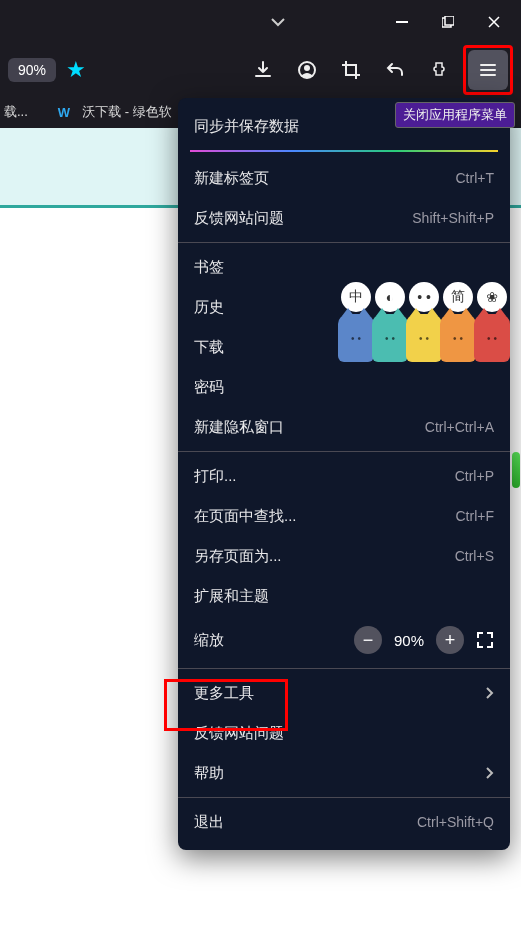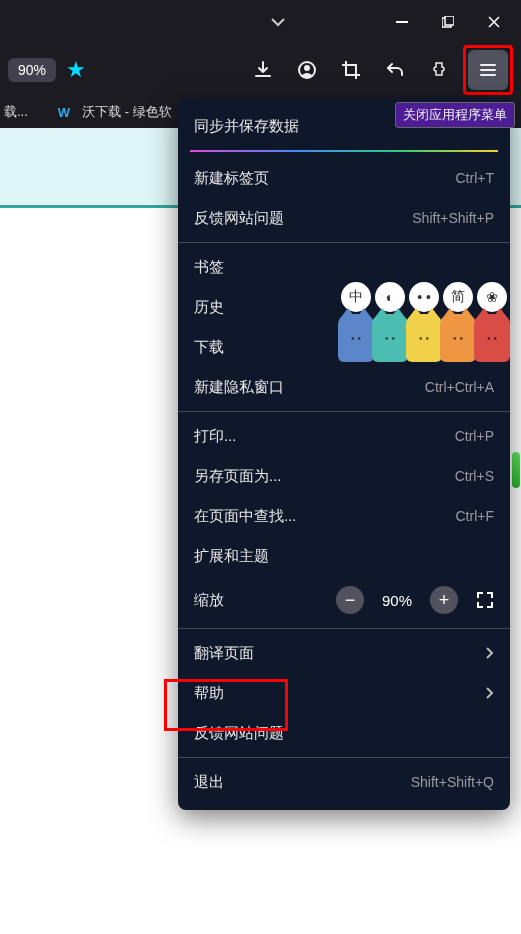--- a/index.html
+++ b/index.html
@@ -129,21 +129,21 @@
 }
 .gradient-sep {
   height: 2px;
   background: linear-gradient(90deg, #e14bd6, #4a88ff, #29cc7a, #f5d22b);
   margin: 4px 12px 6px 12px;
 }
 .zoom-row {
   display: flex;
   align-items: center;
   padding: 10px 16px;
-  gap: 18px;
+  gap: 12px;
 }
 .zoom-row .label { flex: 1; }
 .round-btn {
   width: 28px; height: 28px;
   border-radius: 50%;
   background: #52525e;
   display: flex; align-items: center; justify-content: center;
   color: #fff;
   font-size: 18px;
   line-height: 1;
@@ -309,77 +309,80 @@
   </div>
   <div class="menu-row">
     <span class="label">历史</span>
     <span class="chev-right"></span>
   </div>
   <div class="menu-row">
     <span class="label">下载</span>
     <span class="shortcut">Ctrl+J</span>
   </div>
   <div class="menu-row">
+    <span class="label">密码</span>
+  </div>
+  <div class="menu-row">
     <span class="label">新建隐私窗口</span>
     <span class="shortcut">Ctrl+Ctrl+A</span>
   </div>
   <div class="menu-sep"></div>
 
   <div class="menu-row">
     <span class="label">打印...</span>
     <span class="shortcut">Ctrl+P</span>
   </div>
   <div class="menu-row">
+    <span class="label">在页面中查找...</span>
+    <span class="shortcut">Ctrl+F</span>
+  </div>
+  <div class="menu-row">
     <span class="label">另存页面为...</span>
     <span class="shortcut">Ctrl+S</span>
-  </div>
-  <div class="menu-row">
-    <span class="label">在页面中查找...</span>
-    <span class="shortcut">Ctrl+F</span>
   </div>
   <div class="menu-row">
     <span class="label">扩展和主题</span>
   </div>
   <div class="zoom-row">
     <span class="label">缩放</span>
     <div class="round-btn">−</div>
     <span class="zoom-val">90%</span>
     <div class="round-btn">+</div>
     <div class="fullscreen-ic">
       <svg width="18" height="18" viewBox="0 0 18 18">
           <path d="M2 7V2h5M16 7V2h-5M2 11v5h5M16 11v5h-5" stroke="#fff" stroke-width="2" fill="none"></path>
         </svg>
     </div>
   </div>
   <div class="menu-sep"></div>
 
   <div class="menu-row">
-    <span class="label">翻译页面</span>
+    <span class="label">更多工具</span>
     <span class="chev-right">
       <svg width="10" height="14" viewBox="0 0 10 14">
           <path d="M3 2l5 5-5 5" stroke="#bbb" stroke-width="2" fill="none"></path>
         </svg>
     </span>
+  </div>
+  <div class="menu-row">
+    <span class="label">反馈网站问题</span>
   </div>
   <div class="menu-row">
     <span class="label">帮助</span>
     <span class="chev-right">
       <svg width="10" height="14" viewBox="0 0 10 14">
           <path d="M3 2l5 5-5 5" stroke="#bbb" stroke-width="2" fill="none"></path>
         </svg>
     </span>
   </div>
-  <div class="menu-row">
-    <span class="label">反馈网站问题</span>
-  </div>
   <div class="menu-sep"></div>
 
   <div class="menu-row">
     <span class="label">退出</span>
-    <span class="shortcut">Shift+Shift+Q</span>
+    <span class="shortcut">Ctrl+Shift+Q</span>
   </div>
 </div>
 
 <div class="cats">
   <div class="cat c1">
       <div class="bubble">中</div>
       <div class="body">
         <span class="eyes">• •</span>
       </div>
     </div>

